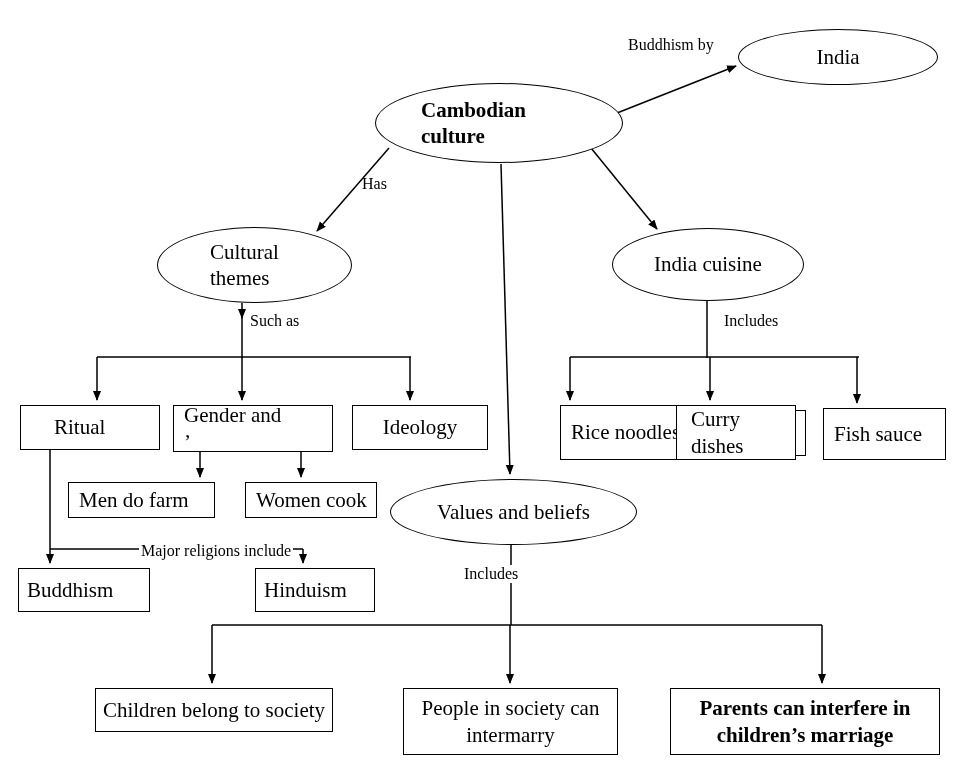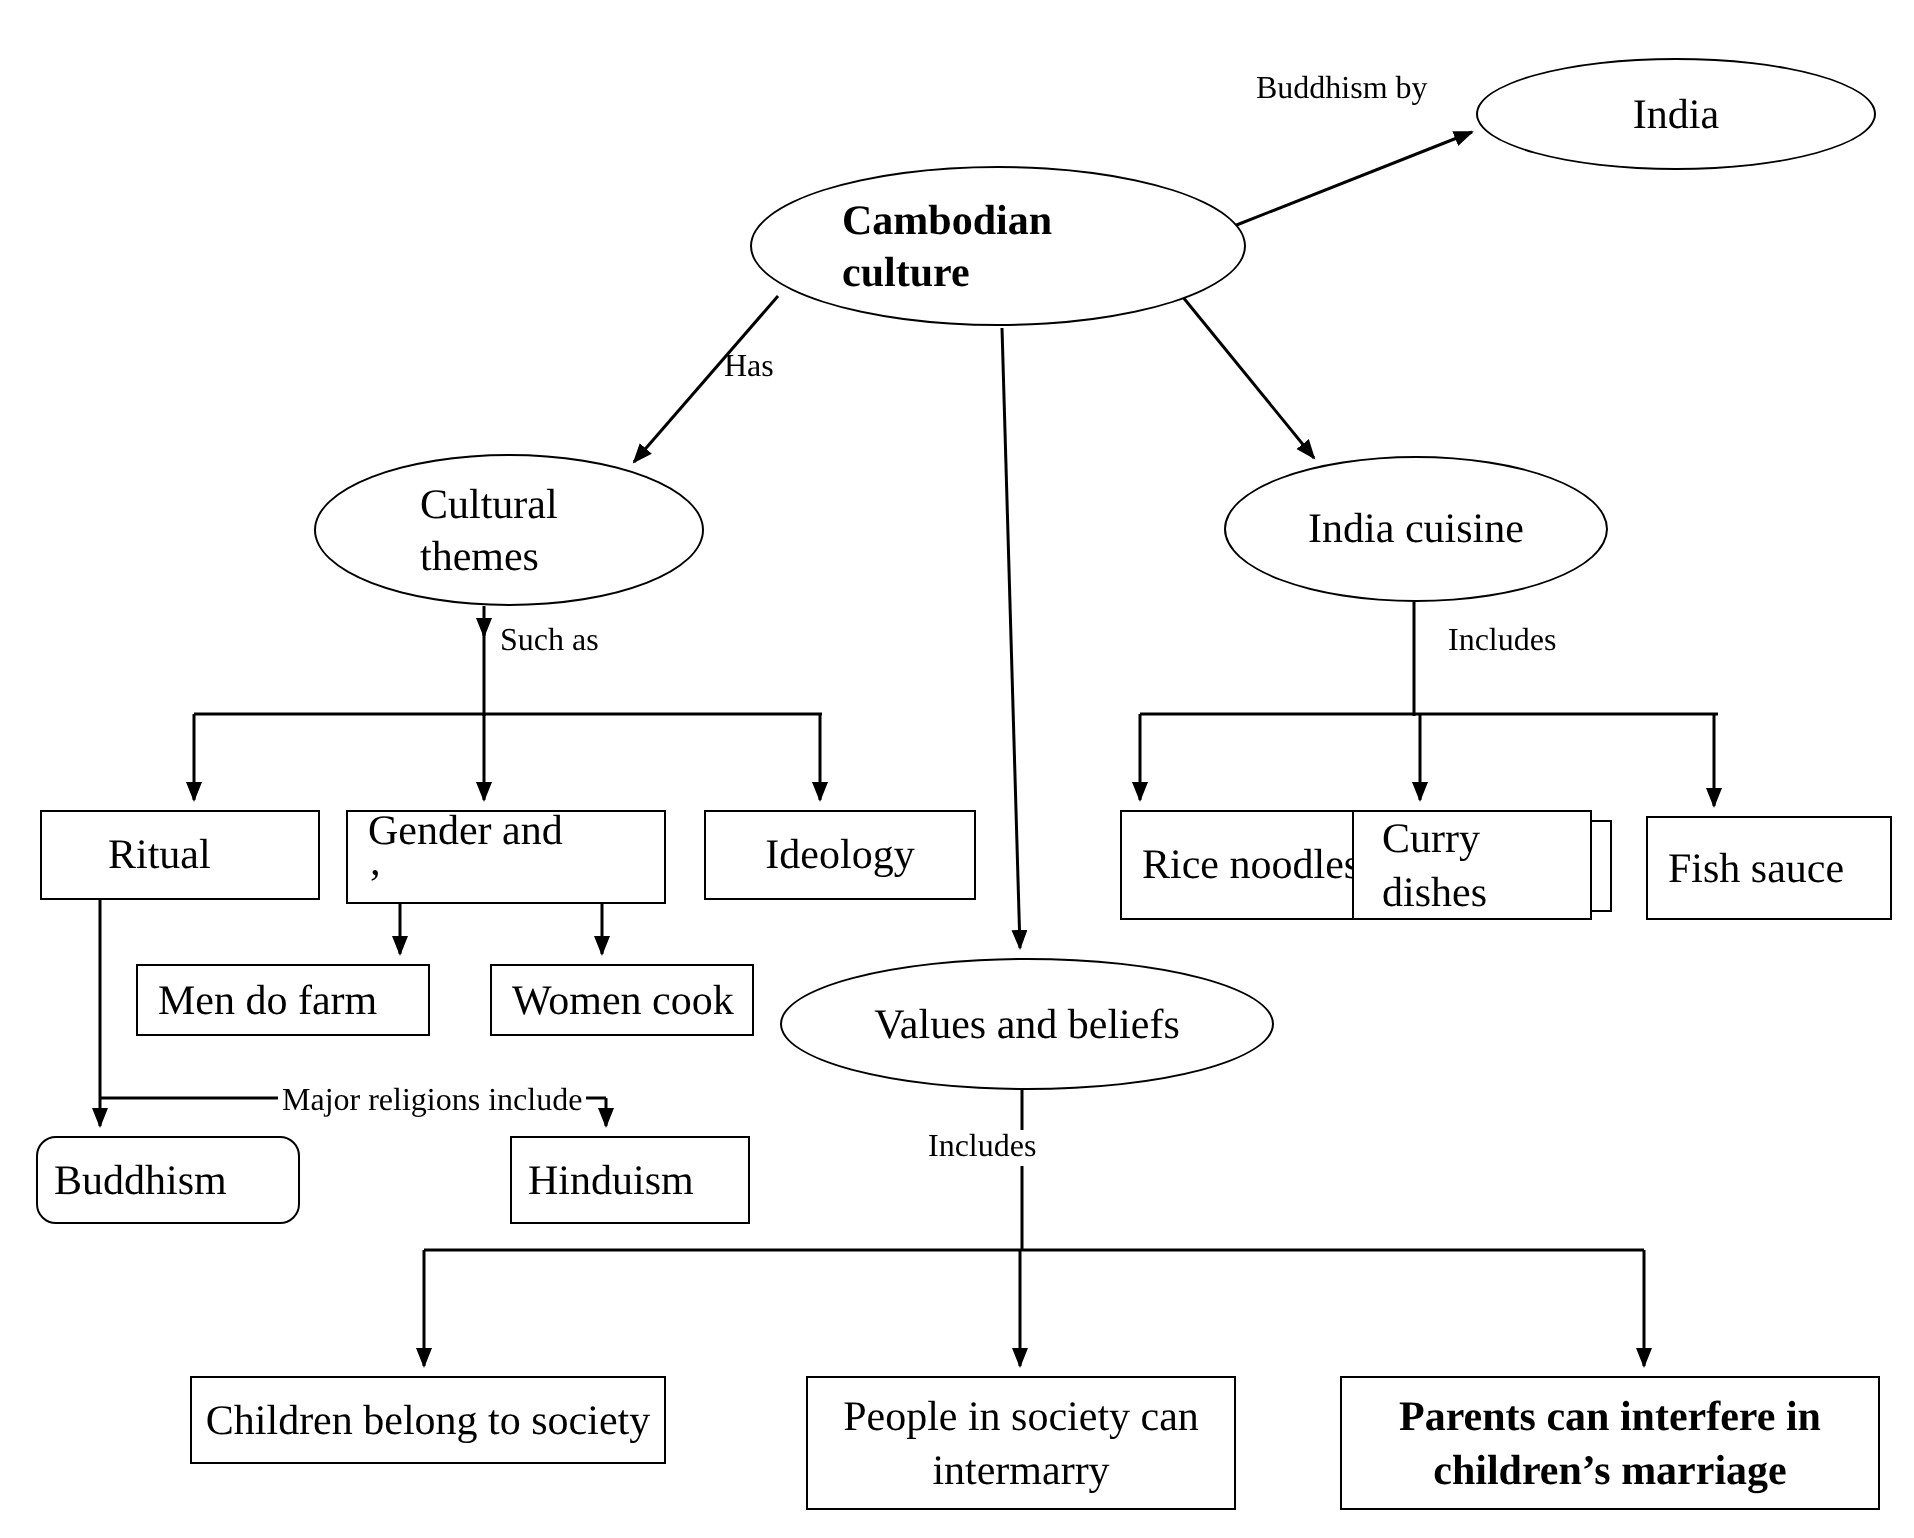--- a/index.html
+++ b/index.html
@@ -102,21 +102,21 @@
   </div>
 
   <div class="node rect just-left" style="left:68px;top:482px;width:147px;height:36px;padding-left:10px;">
     <span class="lbl">Men do farm</span>
   </div>
 
   <div class="node rect just-left" style="left:245px;top:482px;width:132px;height:36px;padding-left:10px;">
     <span class="lbl">Women cook</span>
   </div>
 
-  <div class="node rect just-left" style="left:18px;top:568px;width:132px;height:44px;padding-left:8px;border-radius:10px;">
+  <div class="node rect just-left" style="left:18px;top:568px;width:132px;height:44px;padding-left:8px;">
     <span class="lbl">Buddhism</span>
   </div>
 
   <div class="node rect just-left" style="left:255px;top:568px;width:120px;height:44px;padding-left:8px;">
     <span class="lbl">Hinduism</span>
   </div>
 
   <div class="node rect just-left" style="left:538px;top:405px;width:135px;height:55px;padding-left:10px;margin-left:22px;">
     <span class="lbl">Rice noodles</span>
   </div>

